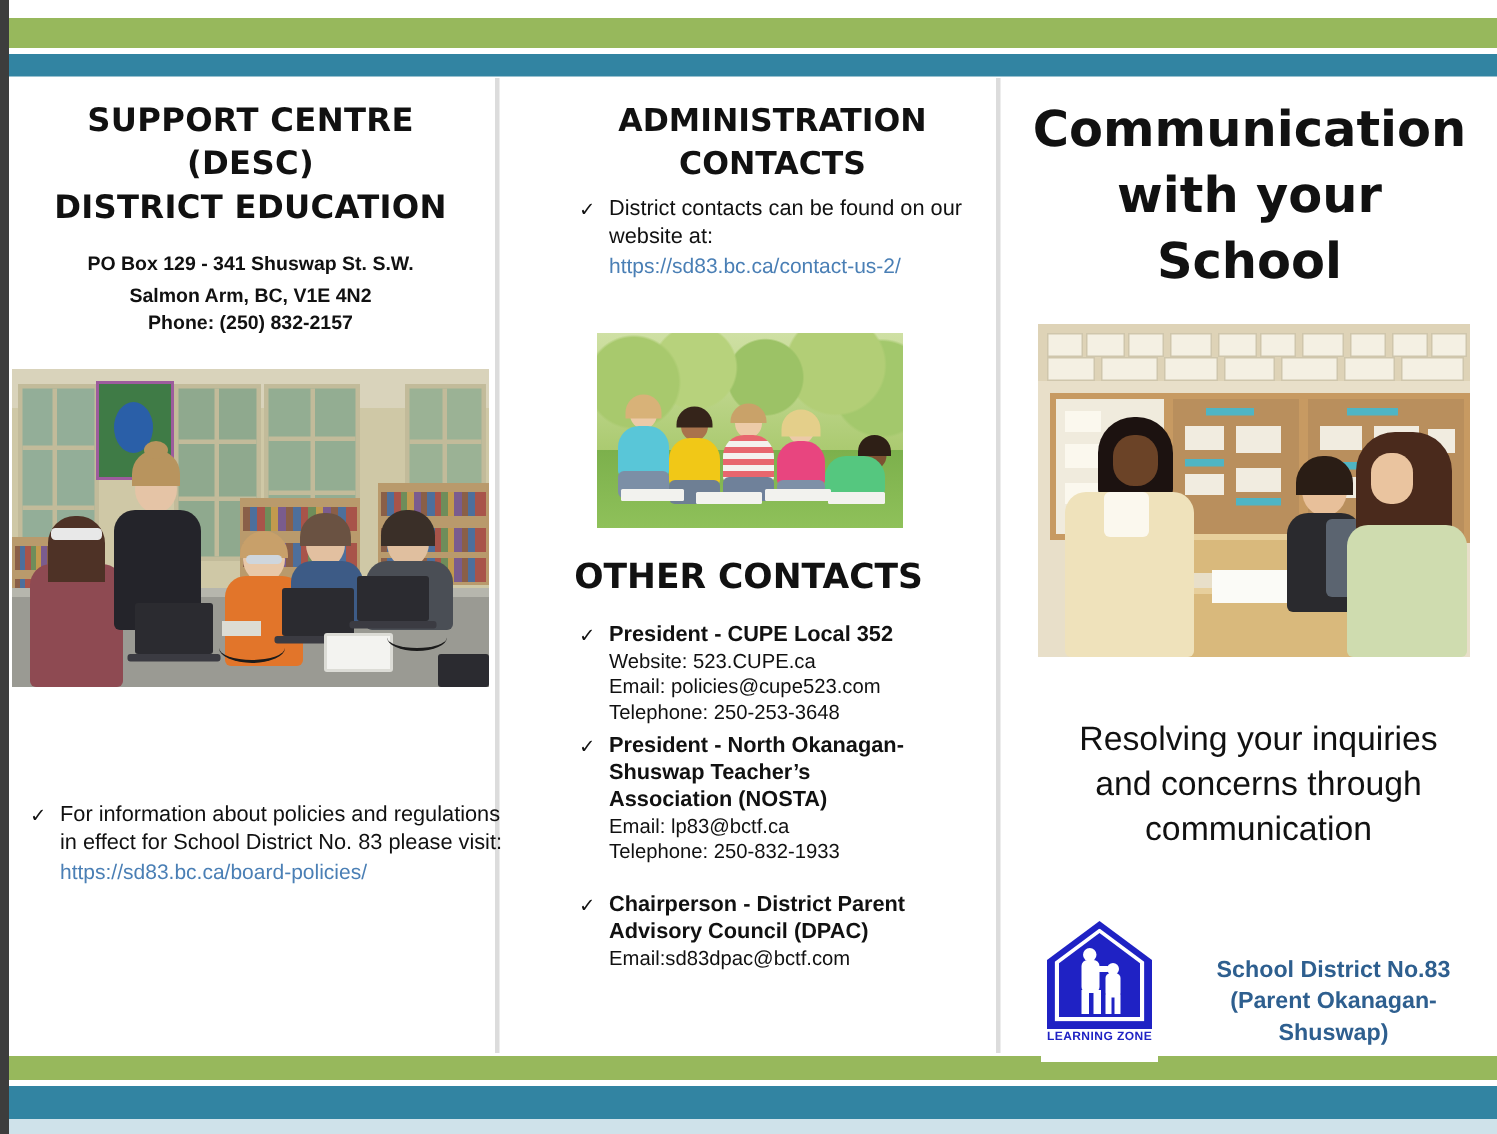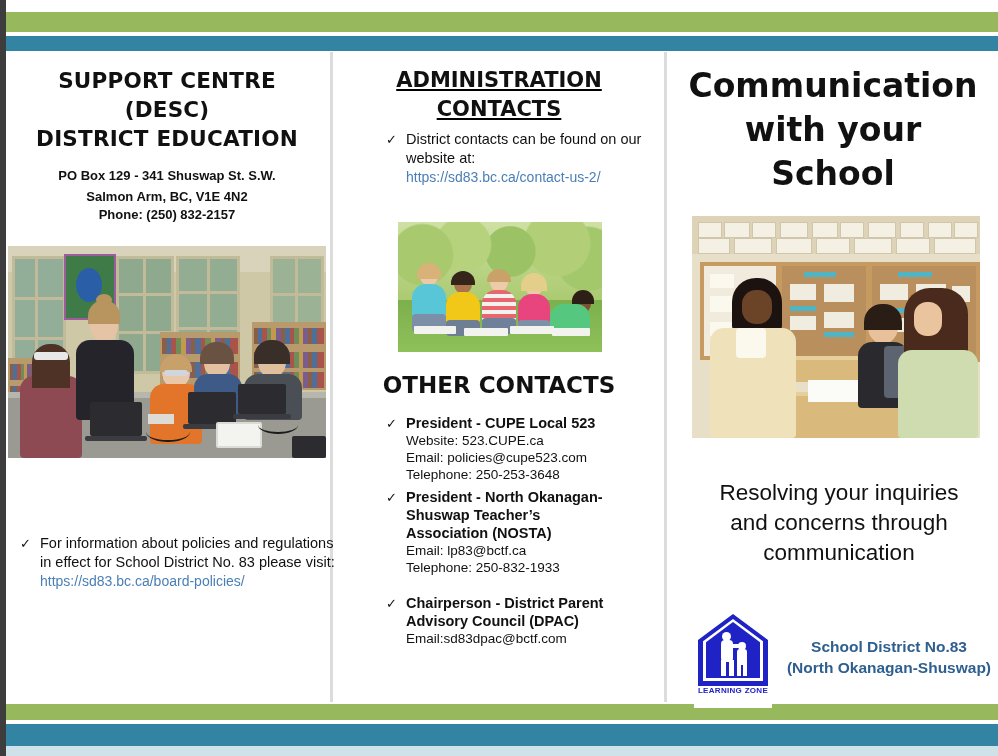--- a/index.html
+++ b/index.html
@@ -25,21 +25,21 @@
   .bot-pale{top:746px;height:10px;}
 
   
   .divider{position:absolute;top:52px;width:3px;height:650px;background:#dcdcdc;}
   .divider-1{left:330px;}
   .divider-2{left:664px;}
 
   
   .panel{position:absolute;top:52px;}
   .panel-left{left:6px;width:322px;height:650px;}
-  .panel-mid{left:336px;width:326px;height:650px;text-decoration:underline;}
+  .panel-mid{left:352px;width:326px;height:650px;}
   .panel-right{left:670px;width:326px;height:650px;}
 
   
   .h-desc{
     font-family:"DejaVu Sans",sans-serif;
     font-weight:bold;font-size:21.5px;line-height:29px;
     text-align:center;color:#111;letter-spacing:.2px;
     margin:14px 10px 0 10px;
   }
   .addr{
@@ -308,21 +308,21 @@
     <div class="k-book" style="left:16px;top:104px;width:42px;"></div>
     <div class="k-book" style="left:66px;top:106px;width:44px;"></div>
     <div class="k-book" style="left:112px;top:104px;width:44px;"></div>
     <div class="k-book" style="left:154px;top:106px;width:38px;"></div>
   </div>
 
   <div class="h-other" style="position:absolute;left:336px;top:370px;width:326px;">OTHER CONTACTS</div>
 
   <div style="position:absolute;left:380px;top:414px;width:250px;" class="bullet">
     <span class="chk">✓</span>
-    <div class="b-title">President - CUPE Local 523</div>
+    <div class="b-title">President - CUPE Local 352</div>
     <div class="b-text small">Website: 523.CUPE.ca</div>
     <div class="b-text small">Email: policies@cupe523.com</div>
     <div class="b-text small">Telephone: 250-253-3648</div>
   </div>
 
   <div style="position:absolute;left:380px;top:488px;width:210px;" class="bullet">
     <span class="chk">✓</span>
     <div class="b-title">President - North Okanagan-Shuswap Teacher’s Association (NOSTA)</div>
     <div class="b-text small">Email: lp83@bctf.ca</div>
     <div class="b-text small">Telephone: 250-832-1933</div>
@@ -424,16 +424,16 @@
       <div class="fig" style="left:39px;top:35px;width:10px;height:16px;border-radius:3px;"></div>
       <div class="fig" style="left:39px;top:49px;width:4px;height:13px;"></div>
       <div class="fig" style="left:45px;top:49px;width:4px;height:13px;"></div>
       <div class="fig" style="left:33px;top:30px;width:9px;height:4px;border-radius:2px;"></div>
     </div>
     <div class="logo-txt">LEARNING ZONE</div>
   </div>
 
   <div class="sd-name" style="position:absolute;left:786px;top:636px;width:206px;">
     <div>School District No.83</div>
-    <div>(North Okanagan-Shuswap)</div>
+    <div>(Parent Okanagan-Shuswap)</div>
   </div>
 
 </div>
 
 </body></html>

